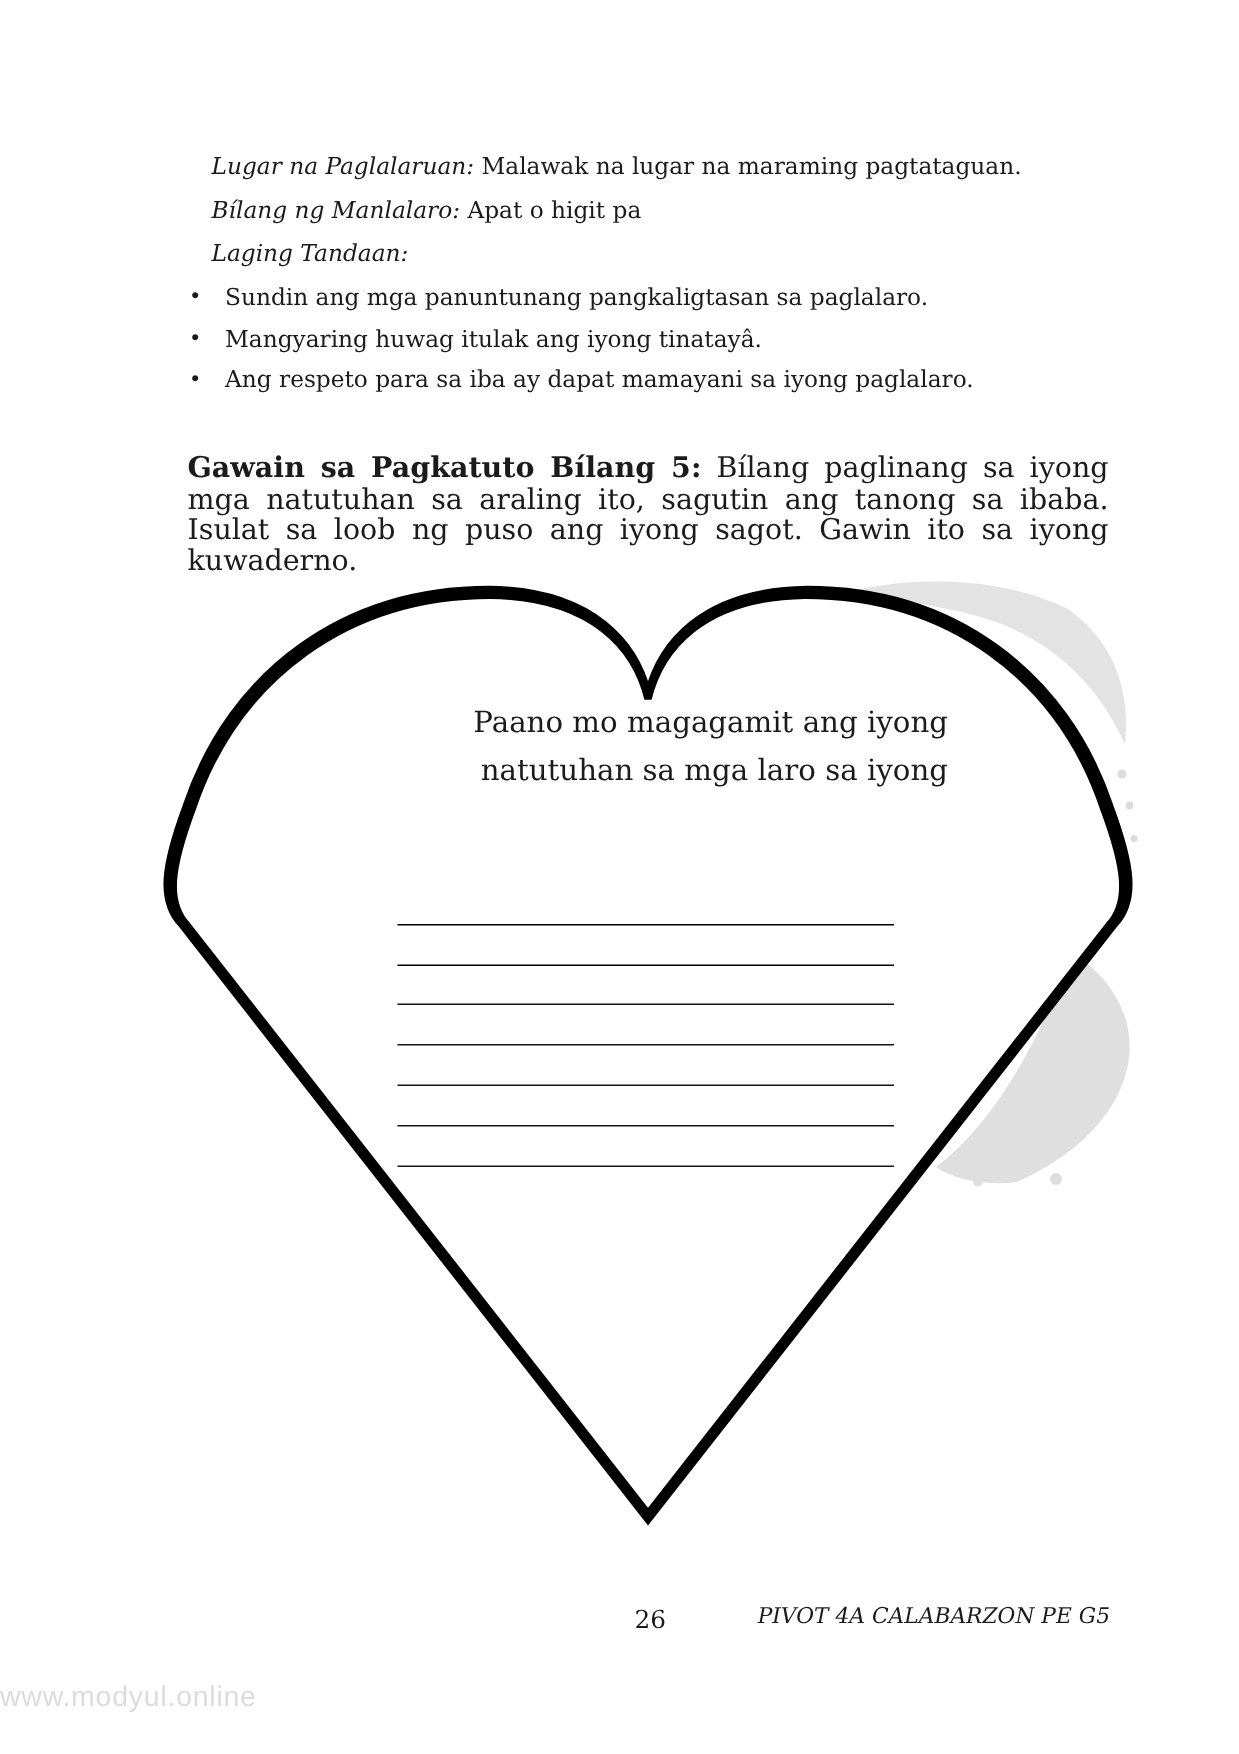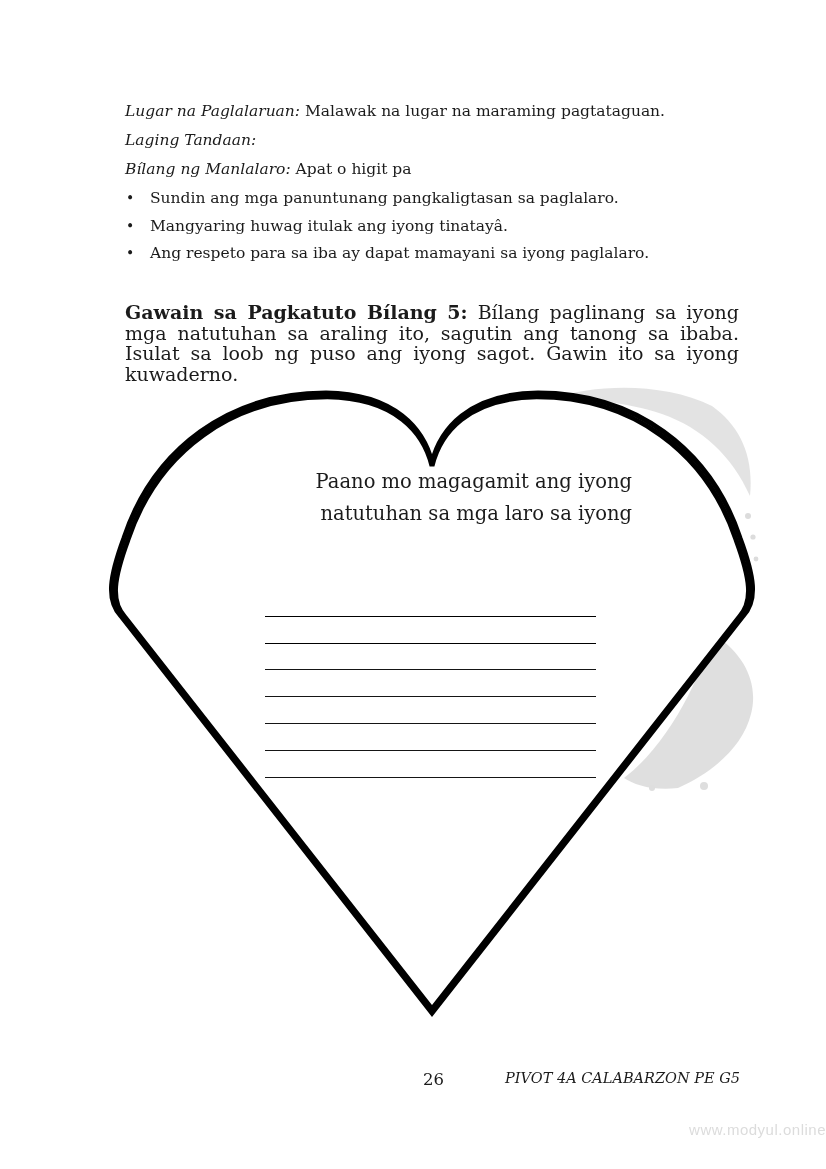--- a/index.html
+++ b/index.html
@@ -6,21 +6,21 @@
   .page{
     position:relative;
     width:826px;height:1169px;
     background:#ffffff;
     font-family:"DejaVu Serif","Liberation Serif",serif;
     color:#1b1b1b;
     overflow:hidden;
   }
   
   .meta{position:absolute;left:125px;top:102px;width:620px;font-size:15.5px;line-height:19px;}
-  .meta-line{margin:0 0 10px 0;}
+  .meta-line{margin:0 0 10px 16px;}
   .meta-line i{font-style:italic;}
   
   .reminders{position:absolute;left:126px;top:189px;width:620px;margin:0;padding:0;list-style:none;font-size:15.5px;line-height:19px;}
   .reminders li{margin:0 0 8.5px 0;display:flex;}
   .reminders .dot{width:24px;flex:0 0 24px;font-size:14px;}
   
   .activity{position:absolute;left:125px;top:302px;width:614px;margin:0;font-size:19px;line-height:20.6px;text-align:justify;}
   .activity b{font-weight:bold;}
   
   .heart-svg{position:absolute;left:104px;top:386px;width:656px;height:632px;}
@@ -28,40 +28,40 @@
   .question{position:absolute;left:232px;top:466px;width:400px;text-align:right;font-size:19.5px;line-height:32px;}
   .question div{white-space:nowrap;}
   
   .answer-lines{position:absolute;left:265px;top:590px;width:331px;}
   .answer-line{height:26.8px;border-bottom:1px solid #151515;box-sizing:border-box;}
   .answer-line.heavy{border-bottom-width:1.8px;border-bottom-color:#000;}
   
   .page-number{position:absolute;left:423px;top:1070px;font-size:16.5px;}
   .edition{position:absolute;right:86px;top:1070px;font-size:14.5px;font-style:italic;}
   
-  .watermark{position:absolute;left:0;right:0;top:1121px;text-align:right;
-    font-family:"Liberation Sans","DejaVu Sans",sans-serif;font-size:15px;color:#dcdcdc;letter-spacing:0.5px;}
+  .watermark{position:absolute;left:0;right:0;top:1121px;text-align:left;
+    font-family:"Liberation Sans","DejaVu Sans",sans-serif;font-size:19px;color:#dcdcdc;letter-spacing:0.5px;}
 </style>
 </head>
 <body>
 
 <div class="page">
 
   <section class="meta">
     <p class="meta-line">
       <i>Lugar na Paglalaruan:</i>
       <span>Malawak na lugar na maraming pagtataguan.</span>
     </p>
     <p class="meta-line">
+      <i>Bílang ng Manlalaro:</i>
+      <span>Apat o higit pa</span>
+    </p>
+    <p class="meta-line">
       <i>Laging Tandaan:</i>
       <span></span>
-    </p>
-    <p class="meta-line">
-      <i>Bílang ng Manlalaro:</i>
-      <span>Apat o higit pa</span>
     </p>
   </section>
 
   <ul class="reminders">
     <li>
       <span class="dot">•</span>
       <span>Sundin ang mga panuntunang pangkaligtasan sa paglalaro.</span>
     </li>
     <li>
       <span class="dot">•</span>

